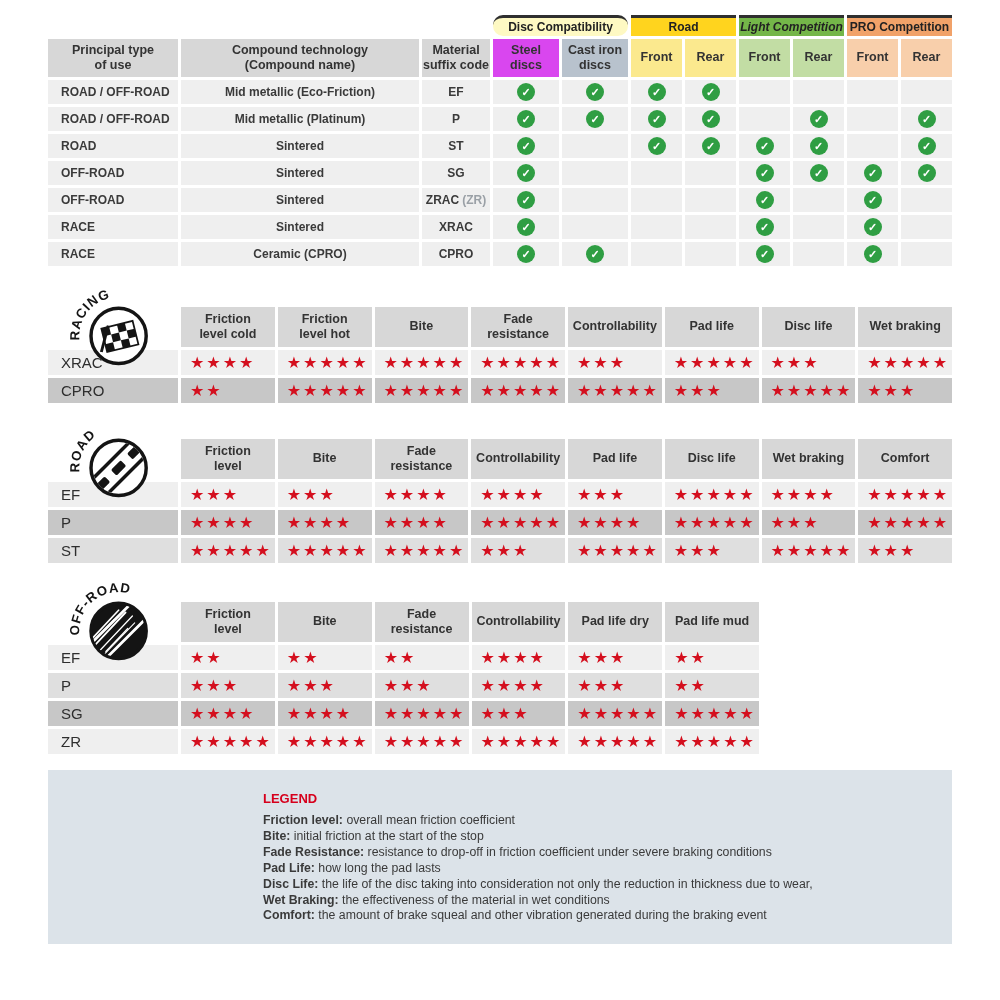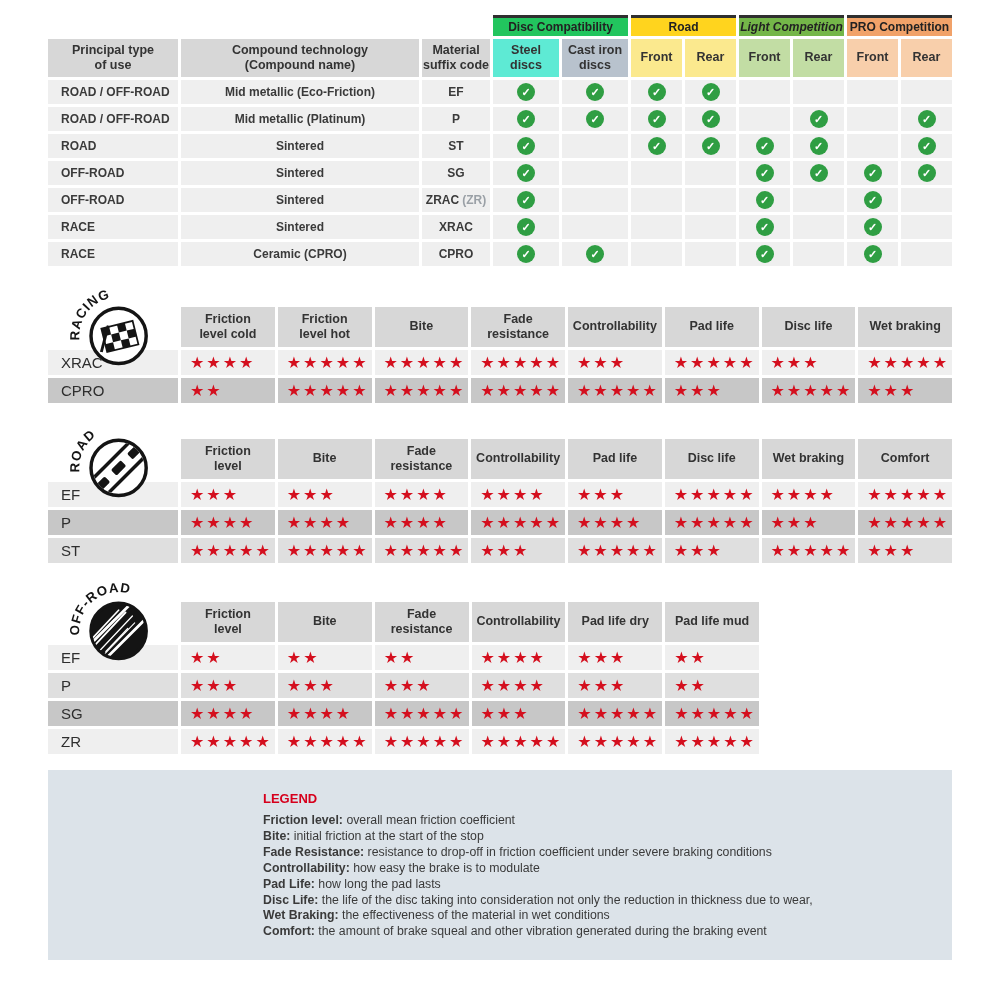--- a/index.html
+++ b/index.html
@@ -45,31 +45,31 @@
   .legend-line{font-size:12.3px;line-height:15.9px;color:#3a3a3a}
   .legend-term{font-weight:700}
   .badge-text{fill:#141414;font-family:"Liberation Sans",sans-serif;font-weight:700;font-size:11.5px;letter-spacing:0.8px}
 </style>
 </head>
 <body>
 
 <div class="page">
   <div class="compat-grid" id="compat-grid">
       <div class="group-spacer"></div>
-      <div class="group-header" style="background: #22c55e;">Disc Compatibility</div>
+      <div class="group-header" style="background: #fef9c3; border-radius: 10px;">Disc Compatibility</div>
       <div class="group-header" style="background: rgb(255, 212, 30);">Road</div>
       <div class="group-header" style="background: rgb(116, 182, 73); font-style: italic;">Light Competition</div>
       <div class="group-header" style="background: rgb(241, 162, 105);">PRO Competition</div>
       <div class="col-header">Principal type
 of use</div>
       <div class="col-header">Compound technology
 (Compound name)</div>
       <div class="col-header">Material
 suffix code</div>
-      <div class="sub-header" style="background: #5eead4;">Steel
+      <div class="sub-header" style="background: #d946ef;">Steel
 discs</div>
       <div class="sub-header" style="background: rgb(184, 194, 205);">Cast iron
 discs</div>
       <div class="sub-header" style="background: rgb(251, 233, 142);">Front</div>
       <div class="sub-header" style="background: rgb(251, 233, 142);">Rear</div>
       <div class="sub-header" style="background: rgb(194, 221, 164);">Front</div>
       <div class="sub-header" style="background: rgb(194, 221, 164);">Rear</div>
       <div class="sub-header" style="background: rgb(248, 207, 171);">Front</div>
       <div class="sub-header" style="background: rgb(248, 207, 171);">Rear</div>
       <div class="cell left">ROAD / OFF-ROAD</div>
@@ -518,20 +518,19 @@
           </div>
         </div>
       </section>
     </div>
   <div class="legend">
     <div class="legend-title">LEGEND</div>
     <div id="legend-items">
         <div class="legend-line"><span class="legend-term">Friction level: </span>overall mean friction coefficient</div>
         <div class="legend-line"><span class="legend-term">Bite: </span>initial friction at the start of the stop</div>
         <div class="legend-line"><span class="legend-term">Fade Resistance: </span>resistance to drop-off in friction coefficient under severe braking conditions</div>
-        <div class="legend-line"><span class="legend-term">Controllability: </span>how easy the brake is to modulate</div>
         <div class="legend-line"><span class="legend-term">Pad Life: </span>how long the pad lasts</div>
         <div class="legend-line"><span class="legend-term">Disc Life: </span>the life of the disc taking into consideration not only the reduction in thickness due to wear,</div>
         <div class="legend-line"><span class="legend-term">Wet Braking: </span>the effectiveness of the material in wet conditions</div>
         <div class="legend-line"><span class="legend-term">Comfort: </span>the amount of brake squeal and other vibration generated during the braking event</div>
       </div>
   </div>
 </div>
 
 </body></html>

